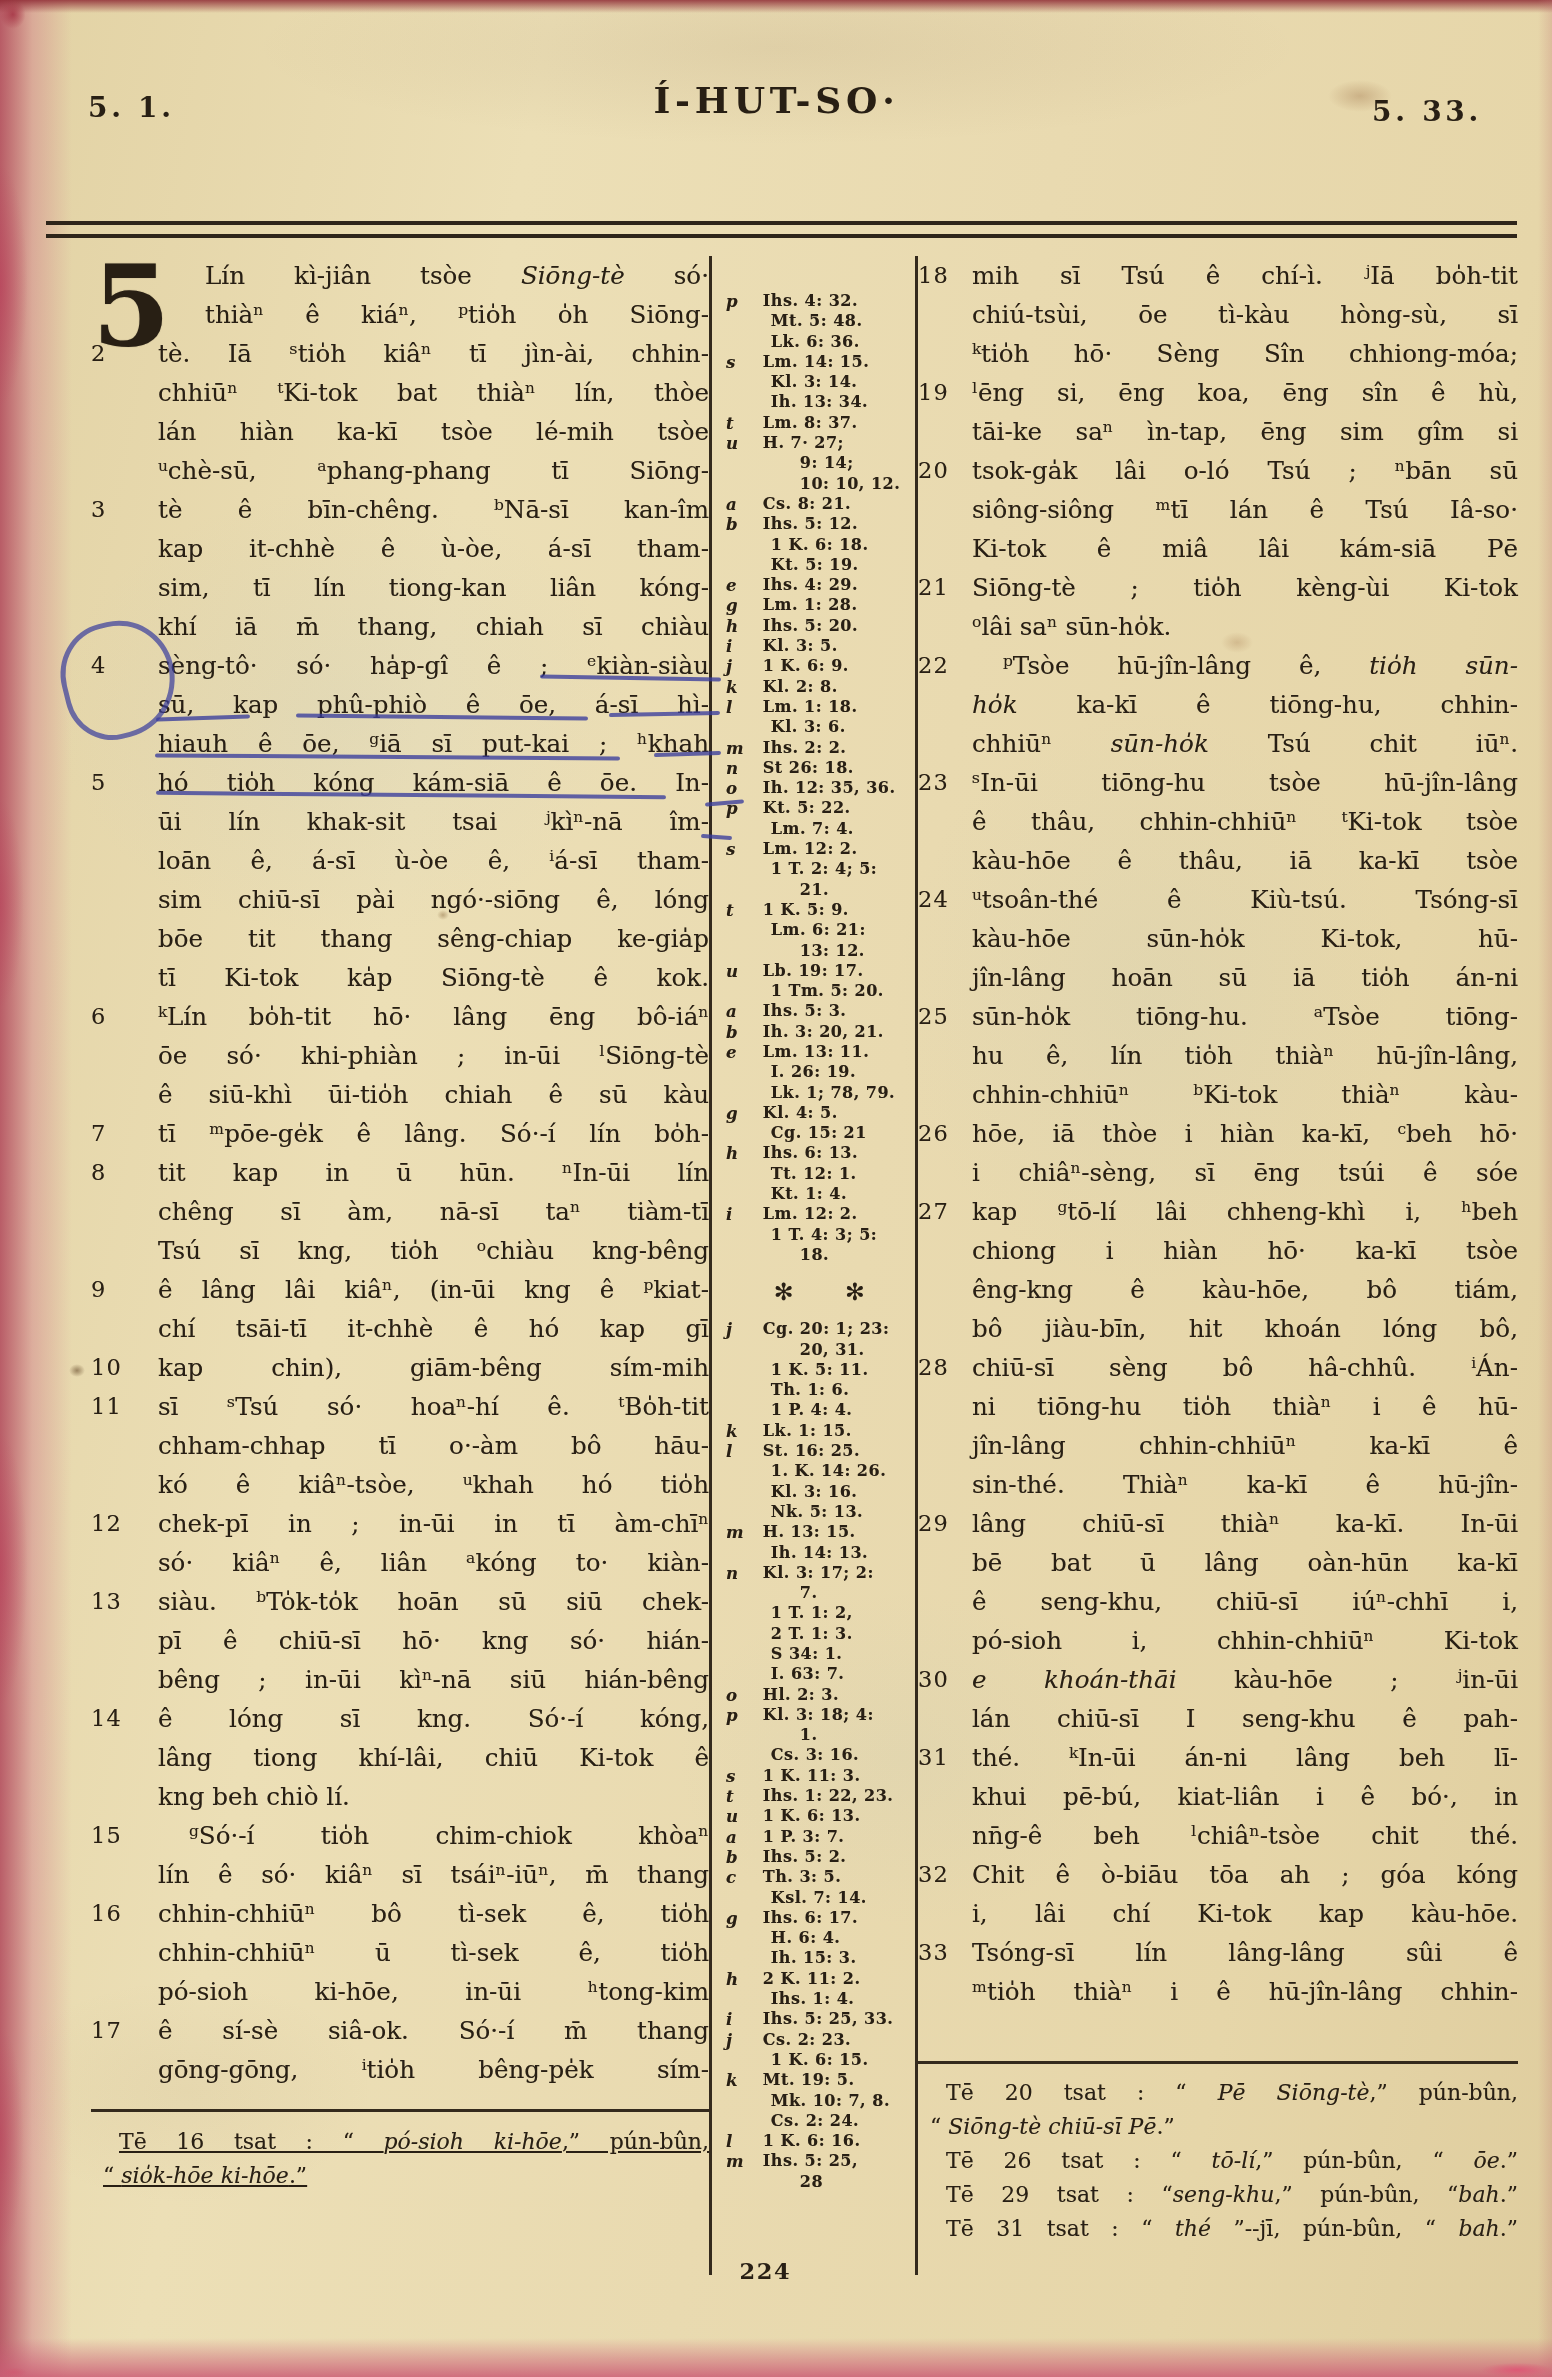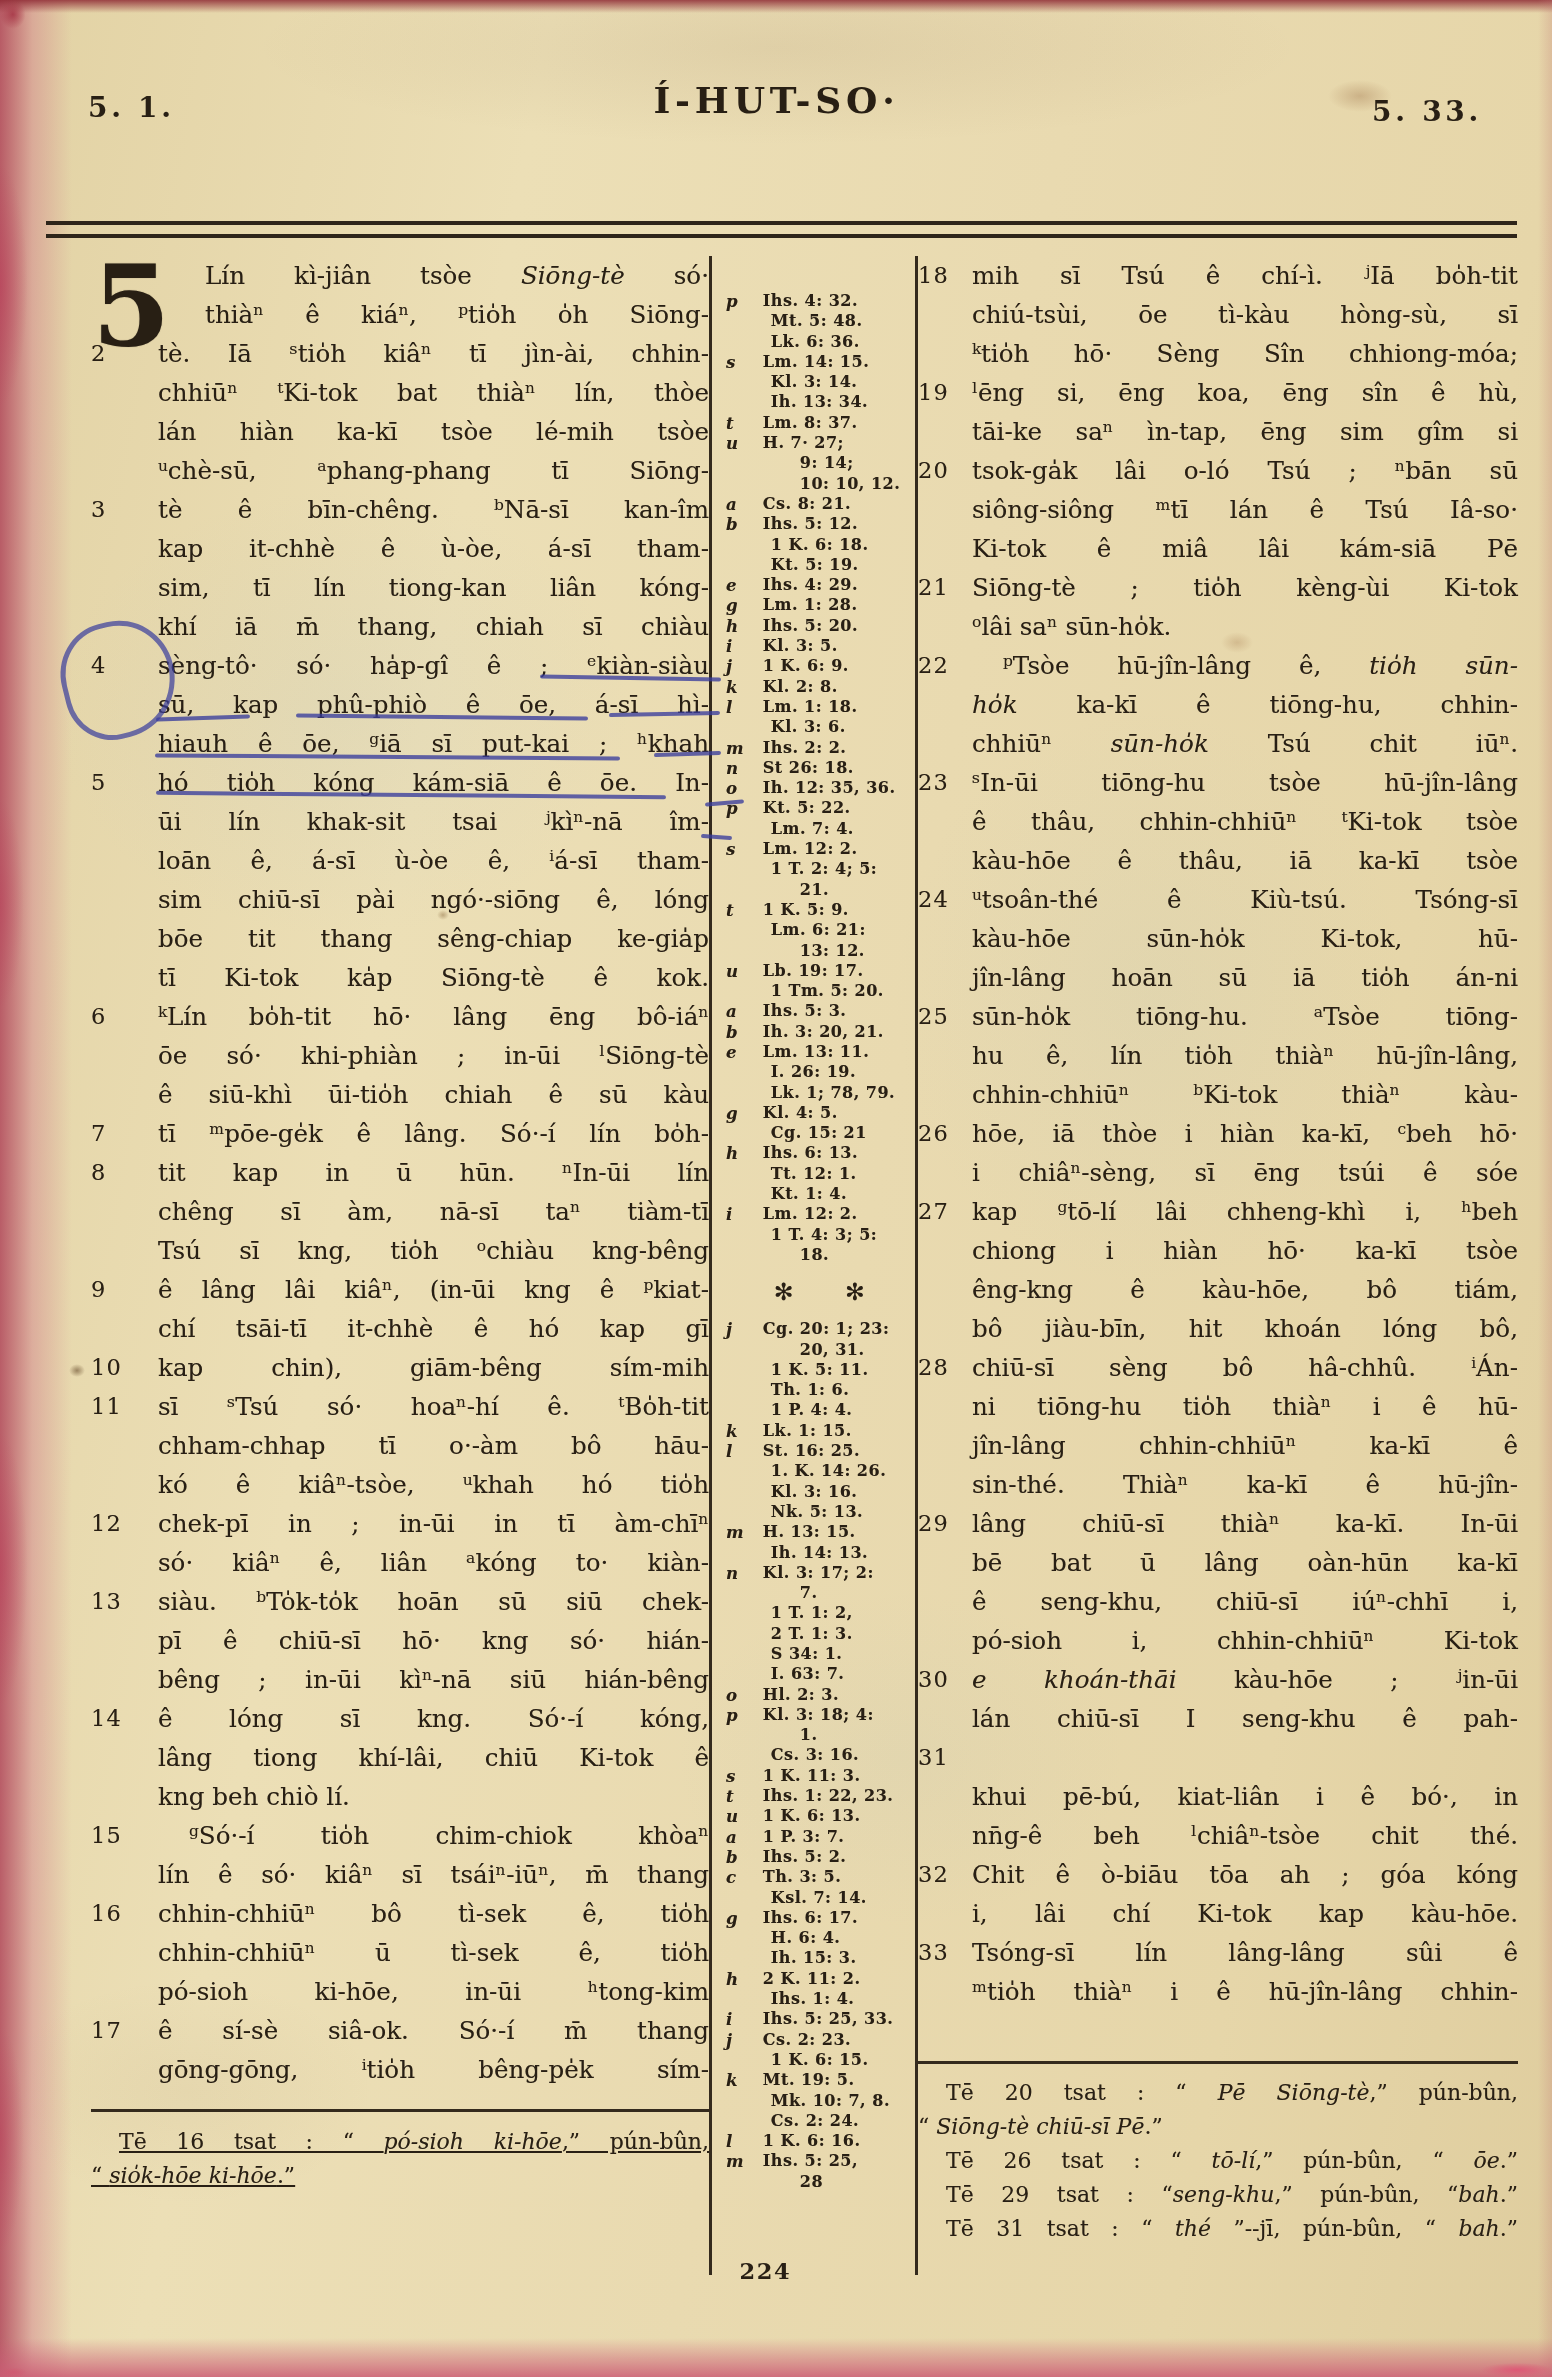--- a/index.html
+++ b/index.html
@@ -73,21 +73,21 @@
   .ref-line.ind1{padding-left:47px;}
   .ref-line.ind2{padding-left:76px;}
   .ref-line.stars{height:54px;line-height:54px;padding-left:0;text-align:center;
     font-size:23.6px;word-spacing:43px;font-weight:400;white-space:normal;}
 
   .footnote{border-top:3.2px solid #342a1d;}
   .col-left .footnote{margin-left:-67px;margin-top:20px;padding-top:13px;text-decoration:underline;}
   .col-right .footnote{margin-left:-54px;margin-top:50px;padding-top:11.8px;}
   .fn-line{font-size:22px;line-height:34px;padding-left:28px;text-align:justify;
     text-align-last:justify;text-shadow:0 0 0.5px rgba(40,31,20,.35);}
-  .fn-line.outdent{padding-left:0;text-align-last:left;}
+  .fn-line.outdent{padding-left:12px;text-align-last:left;}
 
   .page-number{position:absolute;left:669px;top:2258px;width:193px;text-align:center;
     font-size:22.5px;font-weight:700;letter-spacing:1.6px;}
 
   
   .pen{position:absolute;height:4.3px;border-radius:2.1px;background:rgba(56,60,156,.78);}
   .pen-circle{position:absolute;left:62px;top:621px;width:103px;height:107px;
     border:5.4px solid rgba(56,60,156,.70);border-radius:48% 52% 56% 44%;transform:rotate(-14deg);}
   .u1{left:540px;top:676px;width:181px;transform:rotate(1deg);}
   .u2a{left:156px;top:716px;width:94px;transform:rotate(-2deg);}
@@ -854,20 +854,21 @@
           <div class="line">
           <span class="vnum"><span>30</span></span>
           <span class="ltext"><i>e khoán-thāi</i><span> kàu-hōe ;  ʲin-ūi</span></span>
         </div>
           <div class="line">
           <span class="vnum"></span>
           <span class="ltext"><span>lán chiū-sī I seng-khu ê pah-</span></span>
         </div>
           <div class="line">
           <span class="vnum"><span>31</span></span>
+          <span class="ltext"><span>thé.  ᵏIn-ūi án-ni lâng beh lī-</span></span>
         </div>
           <div class="line">
           <span class="vnum"></span>
           <span class="ltext"><span>khui pē-bú, kiat-liân i ê bó·, in</span></span>
         </div>
           <div class="line">
           <span class="vnum"></span>
           <span class="ltext"><span>nn̄g-ê beh ˡchiâⁿ-tsòe chit thé.</span></span>
         </div>
           <div class="line">

